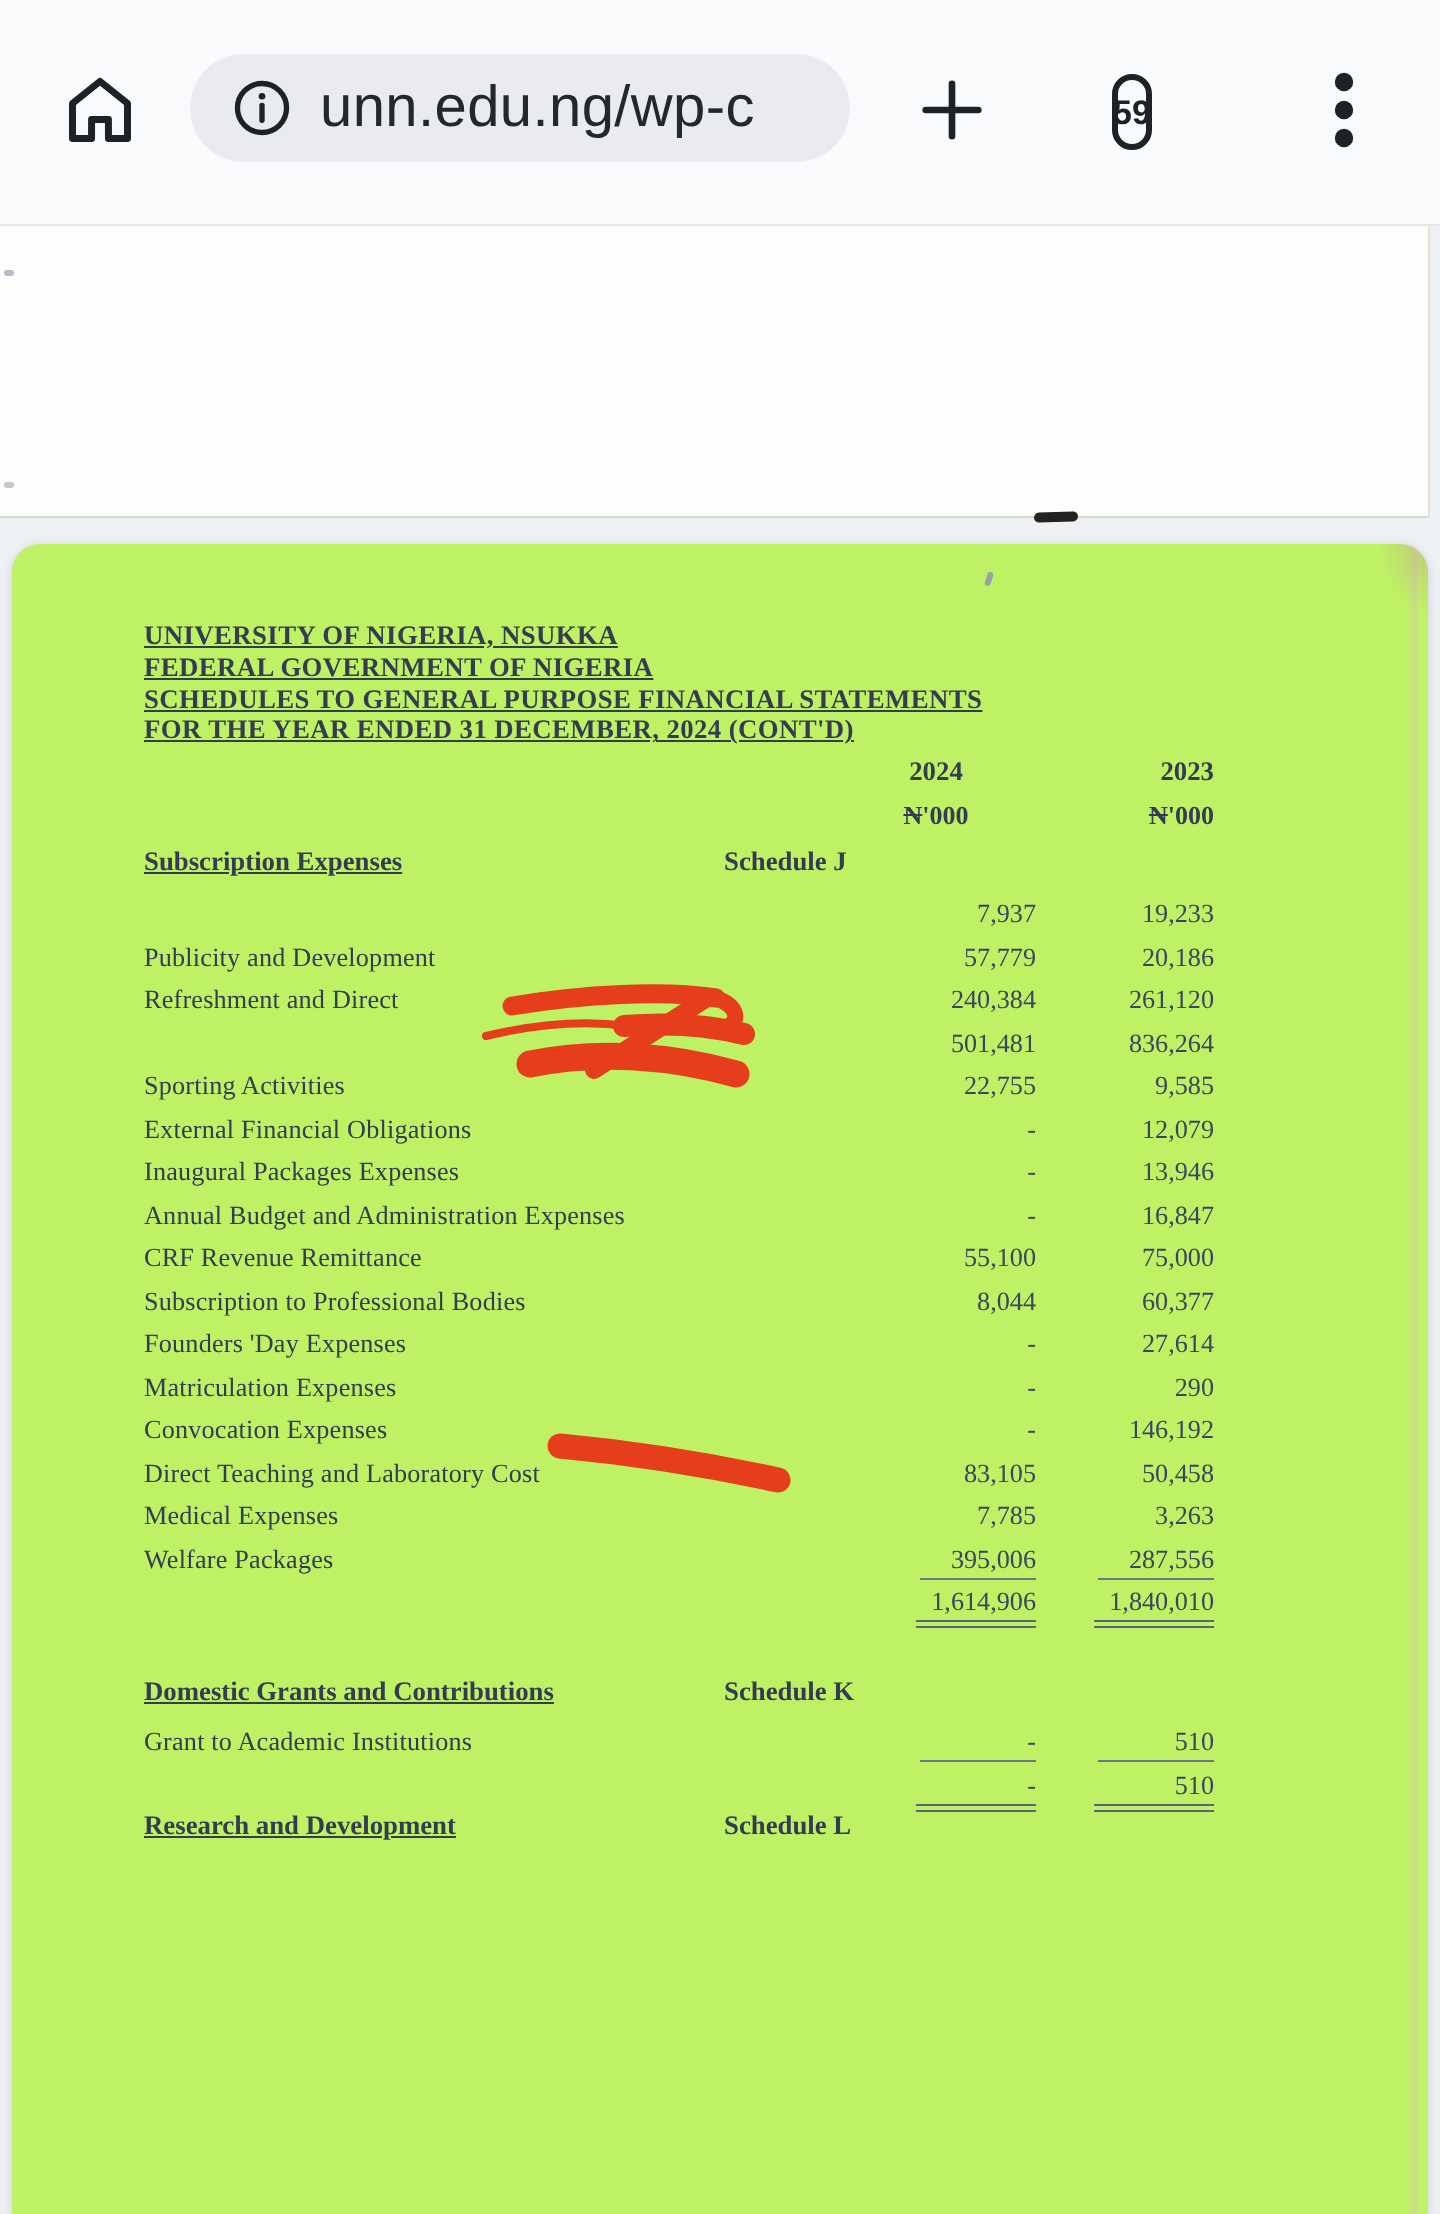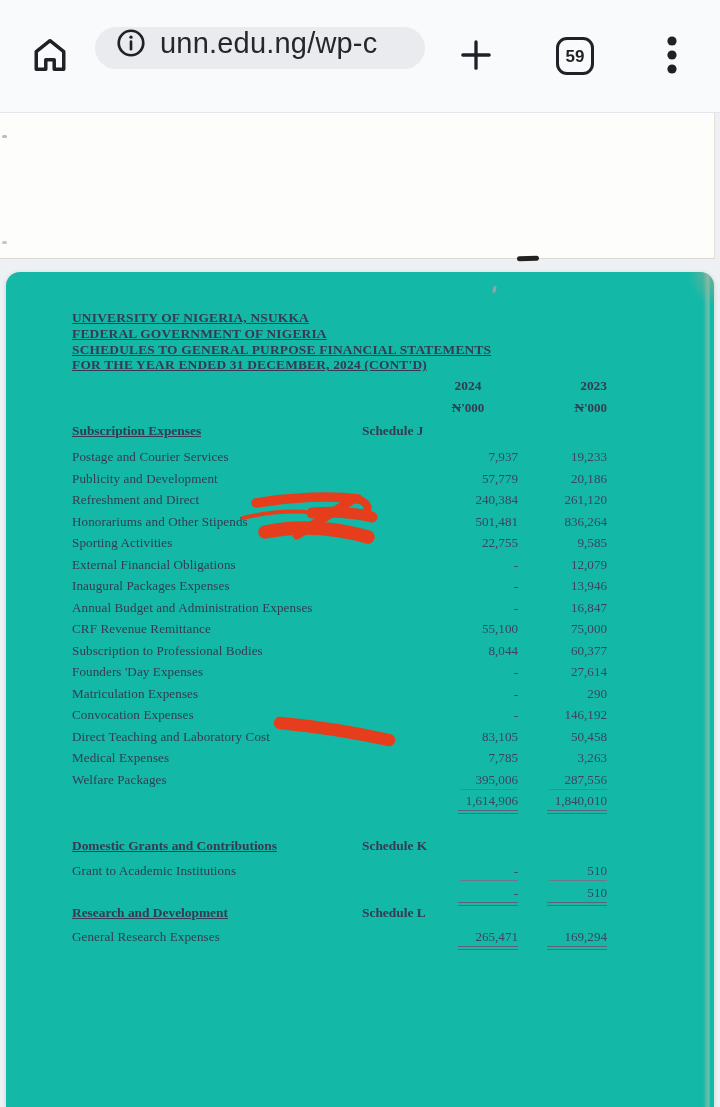--- a/index.html
+++ b/index.html
@@ -10,32 +10,32 @@
   }
   
   .toolbar{
     position:absolute;top:0;left:0;width:720px;height:112px;
     background:#f8fafc;border-bottom:1px solid #e3e6ea;
     display:flex;align-items:center;
   }
   .tb-btn{background:none;border:none;padding:0;display:flex;align-items:center;justify-content:center;cursor:pointer;}
   .home-btn{position:absolute;left:26px;top:32px;width:48px;height:48px;}
   .url-pill{
-    position:absolute;left:95px;top:27px;width:330px;height:42px;
+    position:absolute;left:95px;top:27px;width:330px;height:54px;
     background:#e9ebee;border-radius:29px;border:none;
-    display:flex;align-items:flex-start;padding:0;cursor:pointer;
+    display:flex;align-items:center;padding:0;cursor:pointer;
   }
   .info-ic{margin-left:20px;flex:0 0 auto;display:flex;}
   .url-text{
     margin-left:13px;font-size:29px;color:#24272c;letter-spacing:.2px;
     white-space:nowrap;overflow:hidden;
   }
   .plus-btn{position:absolute;left:452px;top:32px;width:48px;height:48px;}
   .tabs-btn{
-    position:absolute;left:556px;top:37px;width:38px;height:38px;
+    position:absolute;left:556px;top:37px;width:20px;height:38px;
     border:3.6px solid #1e2226;border-radius:11px;background:none;
     display:flex;align-items:center;justify-content:center;cursor:pointer;
   }
   .tabs-count{font-size:17px;font-weight:bold;color:#1e2226;line-height:1;}
   .menu-btn{position:absolute;left:650px;top:32px;width:44px;height:48px;}
 
   
   .page-prev{
     position:absolute;left:0;top:113px;width:714px;height:145px;
     background:#fdfdfc;border-bottom:1px solid #d9d9d2;
@@ -43,21 +43,21 @@
   }
   .page-prev .smudge{
     position:absolute;left:517px;bottom:-3px;width:22px;height:5px;
     background:#222;border-radius:3px;transform:rotate(-2deg);
   }
   .page-prev .speck1{position:absolute;left:2px;top:22px;width:5px;height:3px;background:#b9bcc4;border-radius:2px;}
   .page-prev .speck2{position:absolute;left:2px;top:128px;width:5px;height:3px;background:#c4c7cd;border-radius:2px;}
 
   .page{
     position:absolute;left:6px;top:272px;width:708px;height:835px;
-    background:#14b8a6;border-radius:14px 14px 0 0;
+    background:#bef264;border-radius:14px 14px 0 0;
     box-shadow:0 1px 4px rgba(40,50,60,.18);
   }
   .page .edge-art{
     position:absolute;right:4px;top:0;width:7px;height:100%;
     background:linear-gradient(to right, rgba(214,196,178,0) 0%, rgba(214,196,178,.45) 70%, rgba(230,222,210,.2) 100%);
     border-radius:0 14px 0 0;
   }
   .page .corner-art{
     position:absolute;right:0;top:0;width:26px;height:34px;
     background:radial-gradient(ellipse at top right, rgba(196,170,140,.55), rgba(196,170,140,0) 70%);
@@ -170,36 +170,34 @@
       <span class="colB"><span class="strike">N</span><span>'000</span></span>
     </div>
 
     <div class="sec-head" style="top:151px">
       <span class="sec-title">Subscription Expenses</span>
       <span class="sec-schedule">Schedule J</span>
     </div>
 
     <div class="rows" style="top:174px">
       <div class="trow">
-        <span class="lbl">Postage and Courier Services</span>
         <span class="val a"><span class="num">7,937</span></span>
         <span class="val b"><span class="num">19,233</span></span>
       </div>
       <div class="trow">
         <span class="lbl">Publicity and Development</span>
         <span class="val a"><span class="num">57,779</span></span>
         <span class="val b"><span class="num">20,186</span></span>
       </div>
       <div class="trow">
         <span class="lbl">Refreshment and Direct</span>
         <span class="val a"><span class="num">240,384</span></span>
         <span class="val b"><span class="num">261,120</span></span>
       </div>
       <div class="trow">
-        <span class="lbl">Honorariums and Other Stipends</span>
         <span class="val a"><span class="num">501,481</span></span>
         <span class="val b"><span class="num">836,264</span></span>
       </div>
       <div class="trow">
         <span class="lbl">Sporting Activities</span>
         <span class="val a"><span class="num">22,755</span></span>
         <span class="val b"><span class="num">9,585</span></span>
       </div>
       <div class="trow">
         <span class="lbl">External Financial Obligations</span>
@@ -274,27 +272,20 @@
       </div>
       <div class="trow">
         <span class="val a"><span class="num uu">-</span></span>
         <span class="val b"><span class="num uu">510</span></span>
       </div>
     </div>
 
     <div class="sec-head" style="top:633px">
       <span class="sec-title">Research and Development</span>
       <span class="sec-schedule">Schedule L</span>
-    </div>
-    <div class="rows" style="top:654px">
-      <div class="trow">
-        <span class="lbl">General Research Expenses</span>
-        <span class="val a"><span class="num uu">265,471</span></span>
-        <span class="val b"><span class="num uu">169,294</span></span>
-      </div>
     </div>
 
   </div>
 </div>
 
 <svg class="scribbles" width="720" height="1107" viewBox="0 0 720 1107" fill="none" stroke="#e63e1d" stroke-linecap="round" stroke-linejoin="round">
 
   <g>
     <path d="M243 518 C 268 512, 292 510, 314 513" stroke-width="4"></path>
     <path d="M256 503 C 292 497, 332 495, 358 499" stroke-width="9.5"></path>

